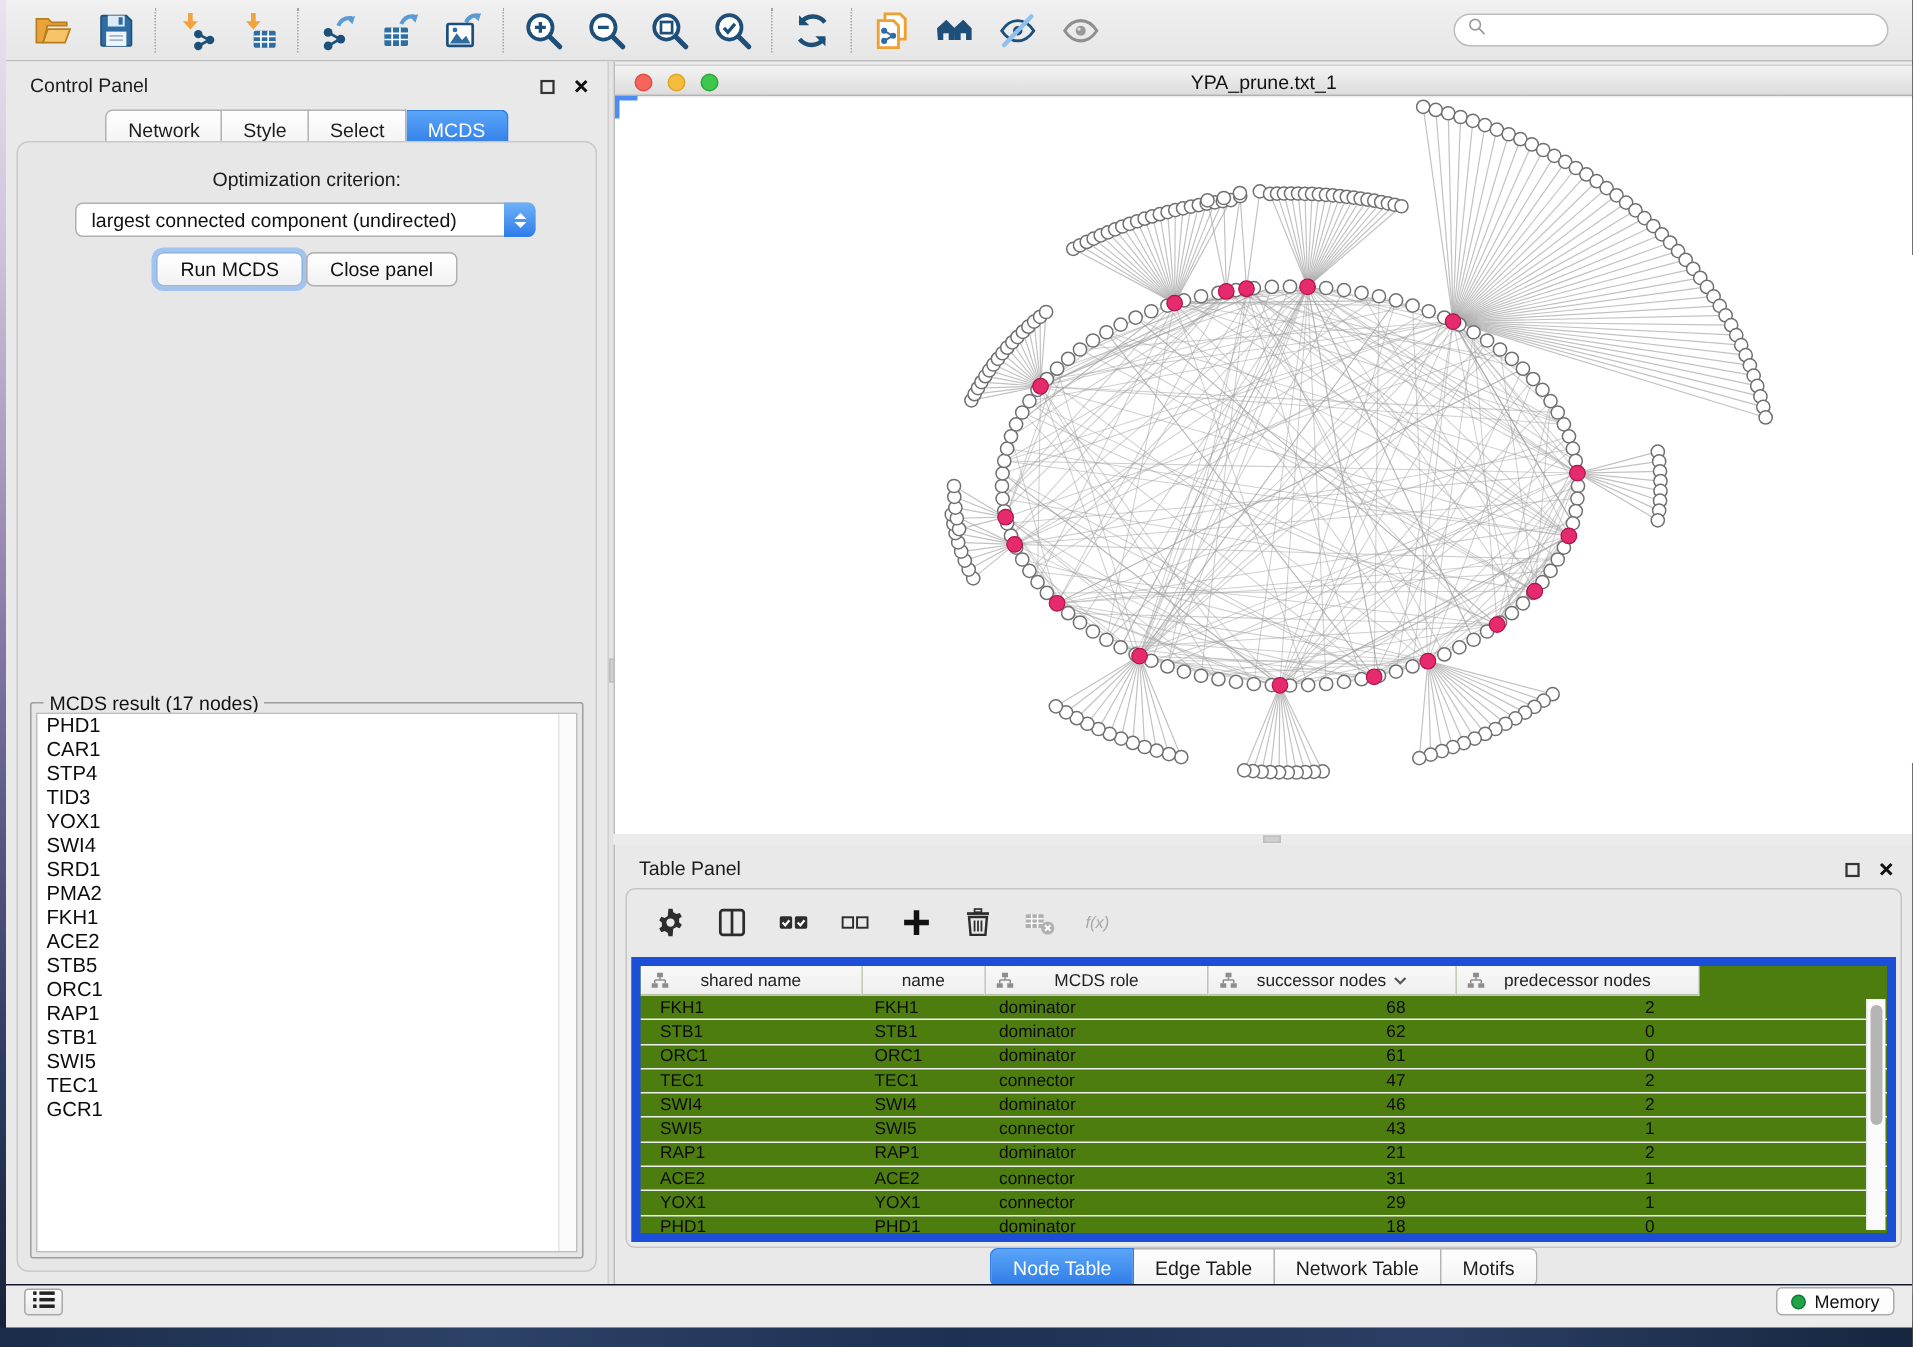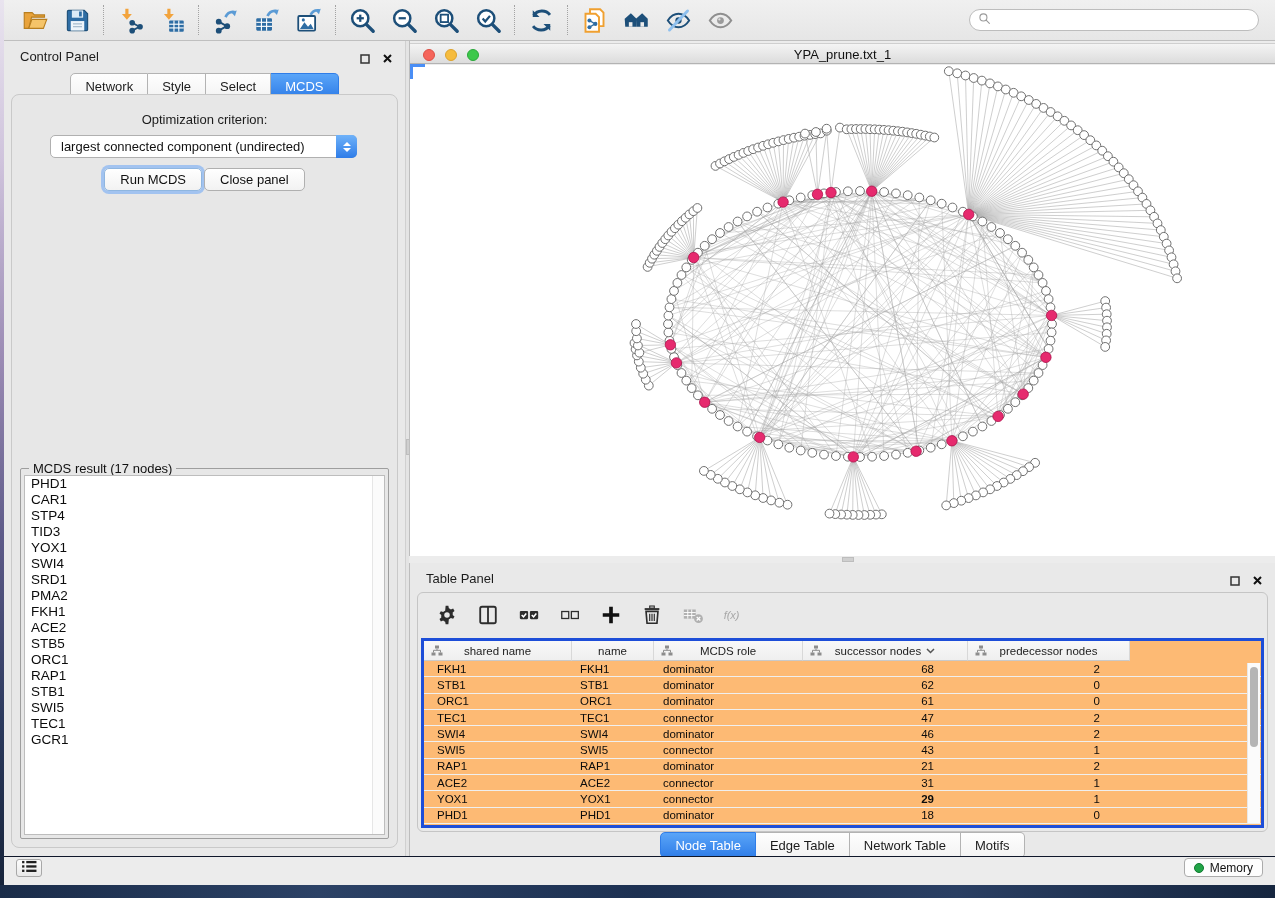--- a/index.html
+++ b/index.html
@@ -79,21 +79,21 @@
 
   .h-splitter{position:absolute;left:405px;right:0;top:556px;height:7px;background:#ececec;}
   .h-grip{position:absolute;left:50%;top:1px;width:12px;height:5px;background:#cfcfcf;border:1px solid #bdbdbd;}
 
   
   .table-panel{position:absolute;left:405px;top:563px;right:0;height:300px;background:#e9e9e9;border-left:1px solid #bdbdbd;}
   .tp-box{position:absolute;left:7px;right:7px;top:29px;height:240px;background:#e9e9e9;border:1px solid #c5c5c5;border-radius:6px;}
   .tp-toolbar{position:absolute;left:0;top:0;right:0;height:44px;display:flex;align-items:center;padding-left:18px;gap:19px;}
   .tp-btn{border:none;background:transparent;padding:0;display:flex;align-items:center;cursor:default;}
   .tp-btn svg{width:22px;height:22px;}
-  .tp-table{position:absolute;left:3px;right:3px;top:45px;bottom:3px;background:#fdba74;border:3px solid #1d4ed8;overflow:hidden;}
+  .tp-table{position:absolute;left:3px;right:3px;top:45px;bottom:3px;background:#4d7c0f;border:6px solid #1d4ed8;overflow:hidden;}
   .thead{display:flex;height:20px;}
   .th{position:relative;height:20px;background:linear-gradient(#f8f8f8,#efefef);border-right:1px solid #d8d8d8;
     border-bottom:1px solid #c9c9c9;display:flex;align-items:center;justify-content:center;font-size:11.5px;color:#222;gap:5px;}
   .th .hier{position:absolute;left:7px;top:4px;}
   .tbody .trow{display:flex;height:16.3px;border-bottom:1px solid #efefef;align-items:center;}
   .td{font-size:11.5px;color:#0c0c0c;white-space:nowrap;overflow:hidden;}
   .tscroll{position:absolute;right:1px;top:22px;bottom:2px;width:13px;background:#fbfbfb;border-left:1px solid #e8e8e8;}
   .tthumb{position:absolute;left:2px;top:4px;width:8px;height:80px;background:#b5b5b5;border-radius:4px;}
   .tp-tabs{position:absolute;left:0;right:0;bottom:5px;display:flex;justify-content:center;}
 
@@ -1225,21 +1225,21 @@
                 <div class="td" style="width: 148px; text-align: left; padding-left: 13px;">ACE2</div>
                 <div class="td" style="width: 82px; text-align: left; padding-left: 8px;">ACE2</div>
                 <div class="td" style="width: 149px; text-align: left; padding-left: 9px;">connector</div>
                 <div class="td" style="width: 165px; text-align: right; padding-right: 34px;">31</div>
                 <div class="td" style="width: 162px; text-align: right; padding-right: 30px;">1</div>
               </div>
               <div class="trow">
                 <div class="td" style="width: 148px; text-align: left; padding-left: 13px;">YOX1</div>
                 <div class="td" style="width: 82px; text-align: left; padding-left: 8px;">YOX1</div>
                 <div class="td" style="width: 149px; text-align: left; padding-left: 9px;">connector</div>
-                <div class="td" style="width: 165px; text-align: right; padding-right: 34px; font-weight: bold;">29</div>
+                <div class="td" style="width: 165px; text-align: right; padding-right: 34px;">29</div>
                 <div class="td" style="width: 162px; text-align: right; padding-right: 30px;">1</div>
               </div>
               <div class="trow">
                 <div class="td" style="width: 148px; text-align: left; padding-left: 13px;">PHD1</div>
                 <div class="td" style="width: 82px; text-align: left; padding-left: 8px;">PHD1</div>
                 <div class="td" style="width: 149px; text-align: left; padding-left: 9px;">dominator</div>
                 <div class="td" style="width: 165px; text-align: right; padding-right: 34px;">18</div>
                 <div class="td" style="width: 162px; text-align: right; padding-right: 30px;">0</div>
               </div>
             </div>

